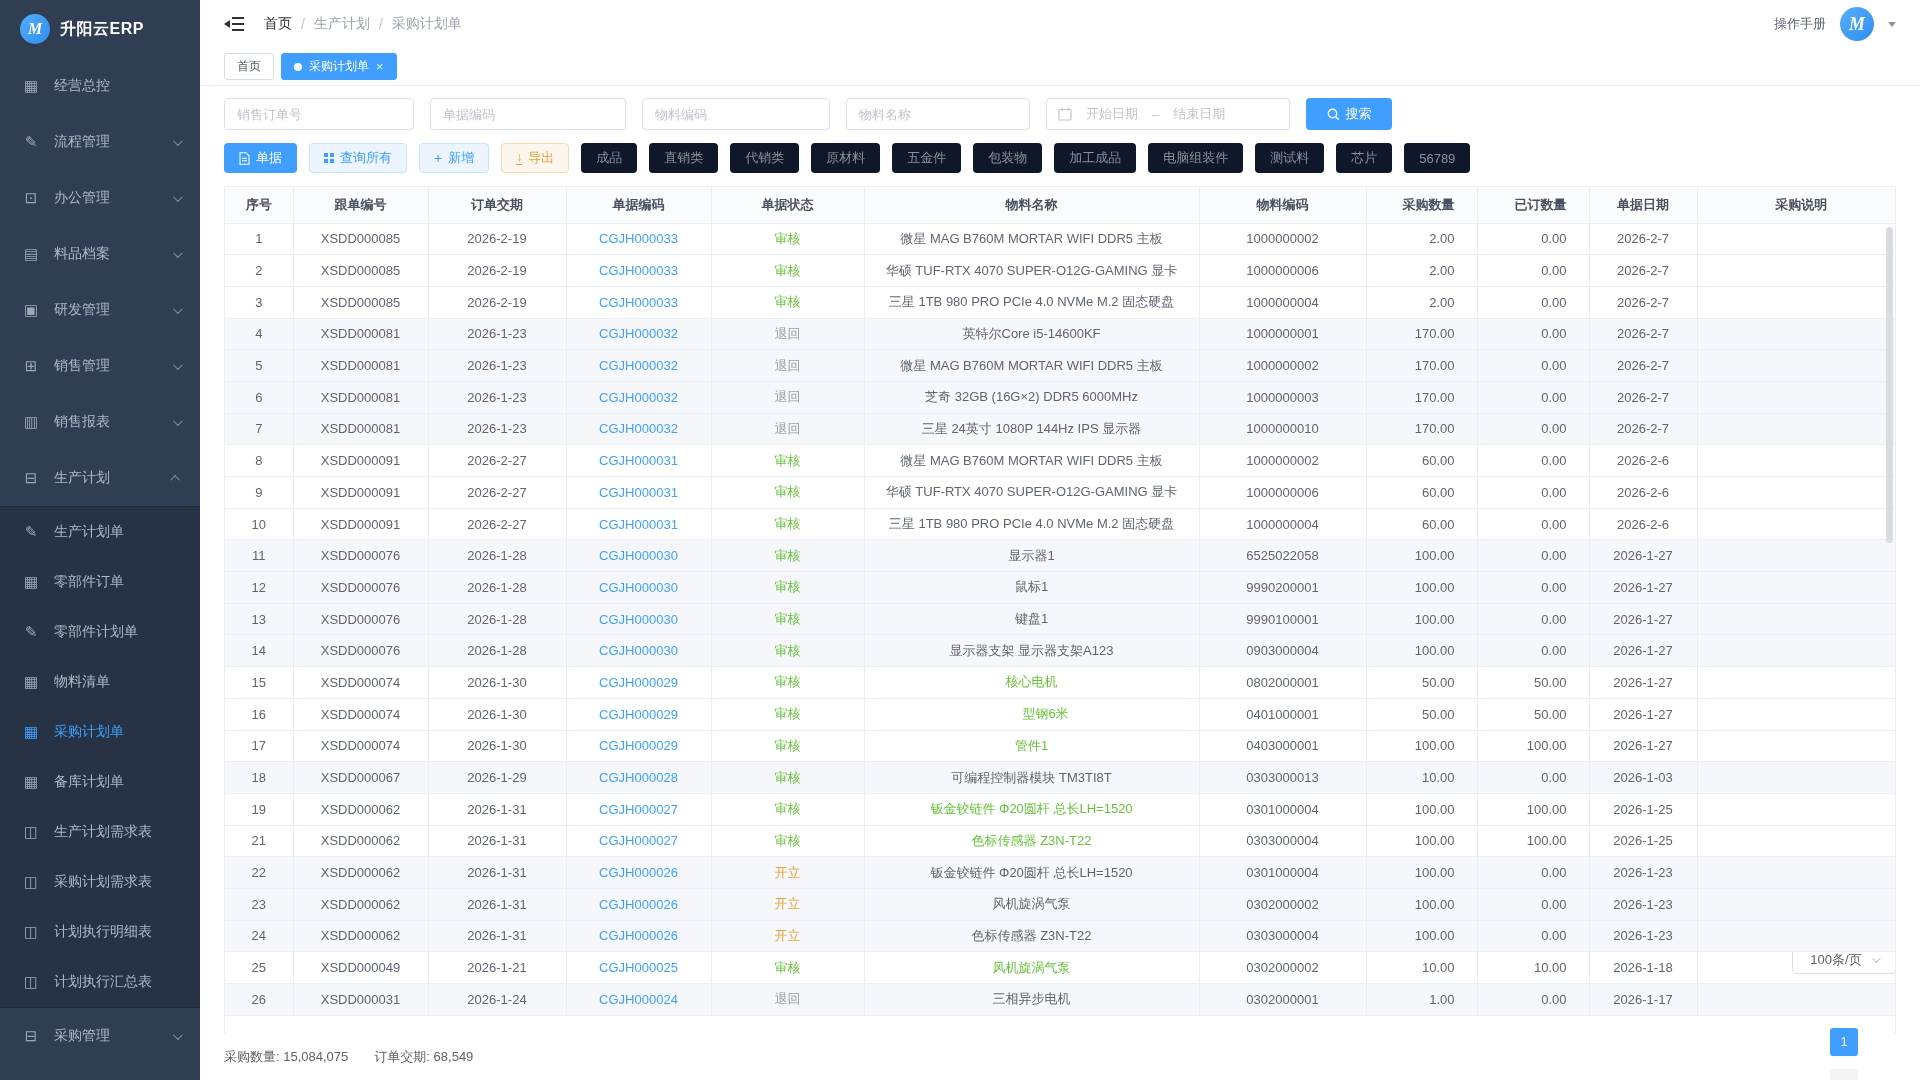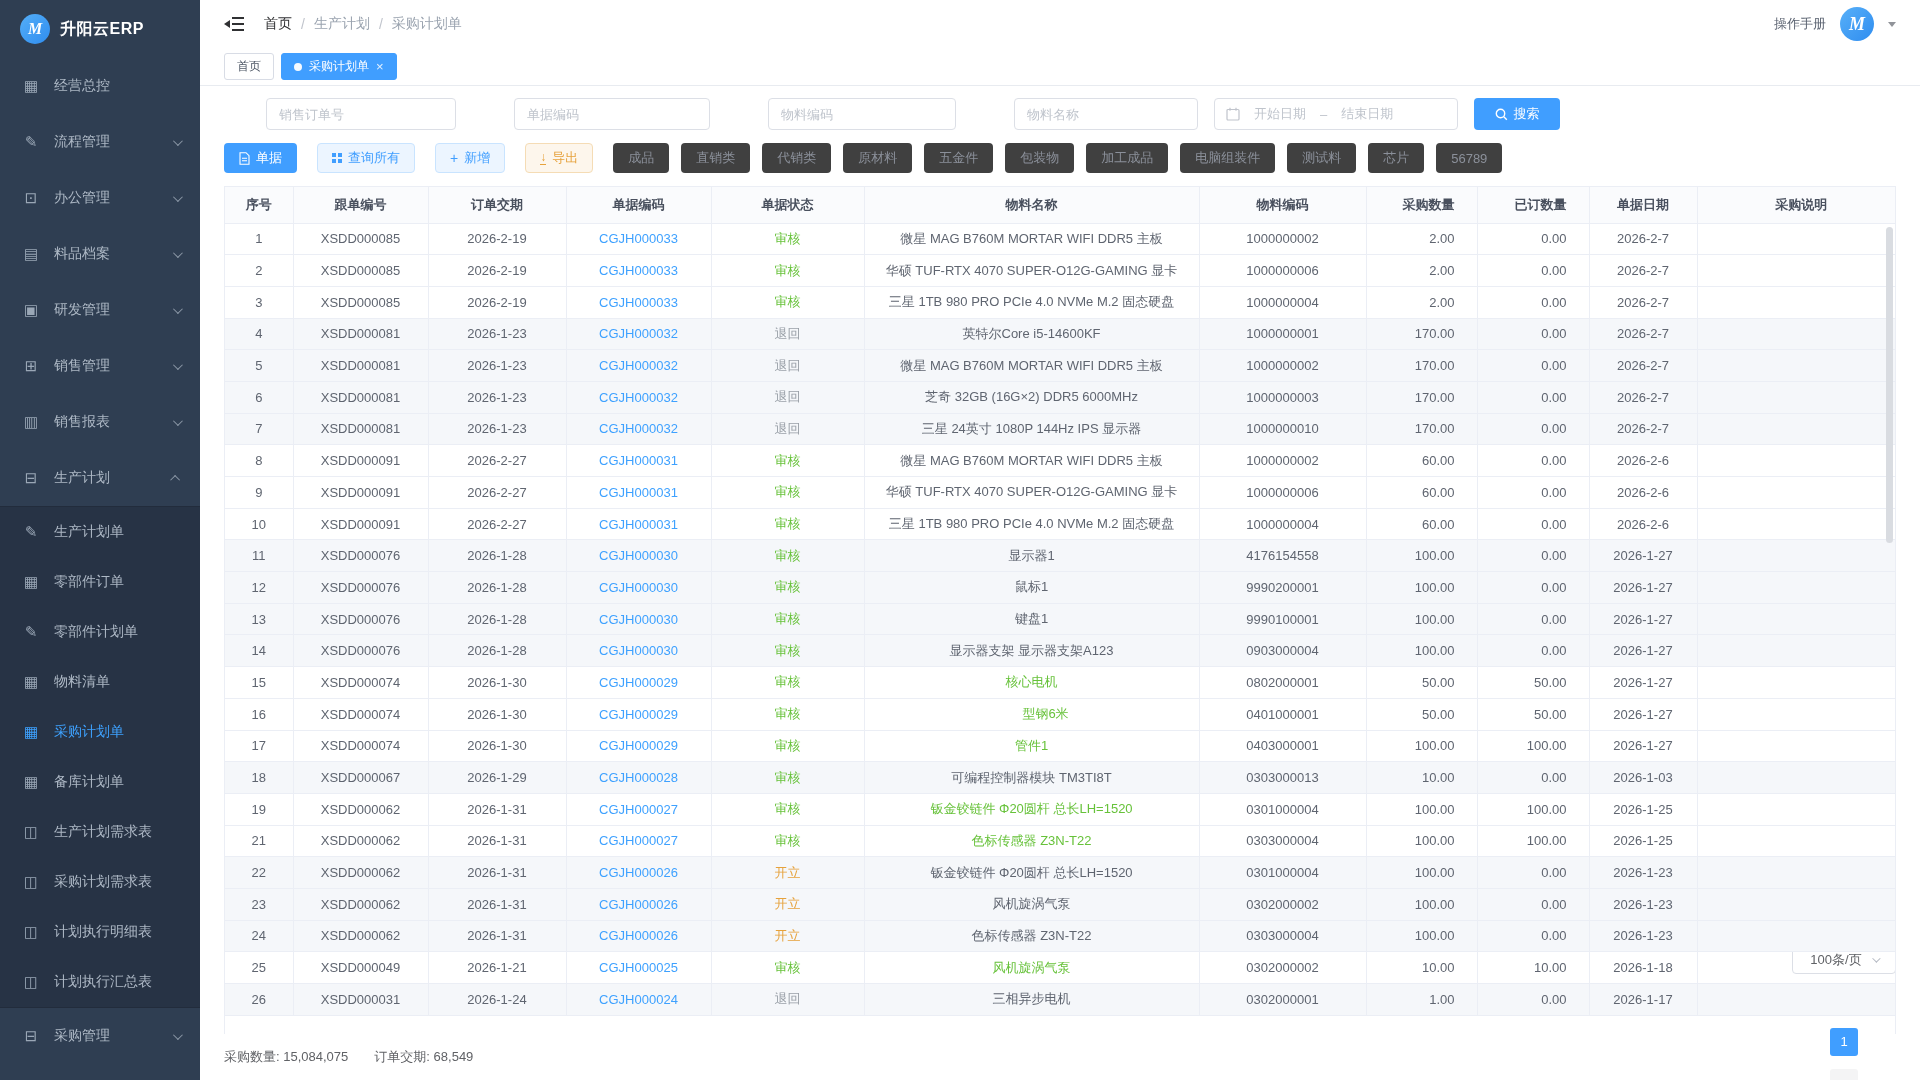--- a/index.html
+++ b/index.html
@@ -41,33 +41,33 @@
   .user-caret { width:0; height:0; border-left:4px solid transparent; border-right:4px solid transparent; border-top:5px solid #909399; cursor:pointer; }
   
   .tabbar { height:38px; flex:0 0 38px; display:flex; align-items:center; gap:7px; padding:0 24px; border-bottom:1px solid #e8ebf0; }
   .tab { height:27px; display:flex; align-items:center; padding:0 12px; border:1px solid #d8dce5; border-radius:3px;
     font-size:12px; color:#4f5866; background:#fff; cursor:pointer; gap:7px; }
   .tab.active { background:#409eff; border-color:#409eff; color:#fff; }
   .tab-dot { width:8px; height:8px; border-radius:50%; background:rgba(255,255,255,.95); }
   .tab-close { font-size:13px; line-height:1; opacity:.85; cursor:pointer; }
   
   .filterbar { display:flex; align-items:center; gap:16px; padding:12px 24px 10px; }
-  .f-input { width:190px; height:32px; border:1px solid #dcdfe6; border-radius:4px; padding:0 12px; font-size:13px; color:#606266; outline:none; font-family:inherit;margin-left:42px; }
+  .f-input { width:190px; height:32px; border:1px solid #dcdfe6; border-radius:4px; padding:0 12px; font-size:13px; color:#606266; outline:none; font-family:inherit; }
   .f-input::placeholder { color:#bfc4cc; }
   .date-box { width:244px; height:32px; border:1px solid #dcdfe6; border-radius:4px; display:flex; align-items:center; padding:0 11px; gap:14px; color:#bfc4cc; font-size:13px; cursor:pointer; }
   .date-box .sep { color:#bfc4cc; }
   .search-btn { width:86px; height:32px; background:#409eff; color:#fff; border:none; border-radius:4px; font-size:13px;
     display:flex; align-items:center; justify-content:center; gap:6px; cursor:pointer; font-family:inherit; }
   
-  .toolbar { display:flex; align-items:flex-start; gap:20px; padding:3px 24px 13px; }
+  .toolbar { display:flex; align-items:flex-start; gap:12px; padding:3px 24px 13px; }
   .t-btn { height:30px; border-radius:4px; font-size:13px; display:flex; align-items:center; gap:6px; padding:0 14px; cursor:pointer; border:1px solid transparent; font-family:inherit; }
   .t-btn.primary { background:#409eff; color:#fff; }
   .t-btn.lightblue { background:#ecf5ff; border-color:#c9e4ff; color:#409eff; }
   .t-btn.lightorange { background:#fdf6ec; border-color:#f5dcb5; color:#e6a23c; }
-  .chip { height:30px; border-radius:4px; background:#404040; color:#8b909a; font-size:13px; display:flex; align-items:center; padding:0 15px; cursor:pointer; }
+  .chip { height:30px; border-radius:4px; background:#0f172a; color:#8b909a; font-size:13px; display:flex; align-items:center; padding:0 15px; cursor:pointer; }
   .ic-grid { display:grid; grid-template-columns:4px 4px; grid-template-rows:4px 4px; gap:2px; }
   .ic-grid i { background:#409eff; display:block; }
   .ic-plus { font-style:normal; font-size:14px; }
   .ic-download { font-style:normal; font-size:12px; line-height:1; border-bottom:1.5px solid currentColor; padding-bottom:1px; }
   
   .table-wrap { flex:1; margin:0 24px; position:relative; overflow:hidden; border:1px solid #ebeef5; border-bottom:none; }
   table { width:100%; border-collapse:collapse; table-layout:fixed; }
   th { height:36px; background:#fafbfd; font-size:13px; font-weight:bold; color:#49505e; border-right:1px solid #ebeef5; border-bottom:1px solid #ebeef5; text-align:center; padding:0 6px; white-space:nowrap; overflow:hidden; }
   td { height:31.7px; font-size:13px; color:#5f6570; border-right:1px solid #ebeef5; border-bottom:1px solid #ebeef5; text-align:center; padding:0 6px; white-space:nowrap; overflow:hidden; }
   th:last-child, td:last-child { border-right:none; }
@@ -448,21 +448,21 @@
             <td>2026-2-6</td>
             <td></td>
           </tr>
           <tr class="stripe">
             <td>11</td>
             <td>XSDD000076</td>
             <td>2026-1-28</td>
             <td><span class="doc-link">CGJH000030</span></td>
             <td><span style="color: rgb(103, 194, 58);">审核</span></td>
             <td><span>显示器1</span></td>
-            <td>4176154558</td>
+            <td>6525022058</td>
             <td class="num">100.00</td>
             <td class="num">0.00</td>
             <td>2026-1-27</td>
             <td></td>
           </tr>
           <tr class="stripe">
             <td>12</td>
             <td>XSDD000076</td>
             <td>2026-1-28</td>
             <td><span class="doc-link">CGJH000030</span></td>

